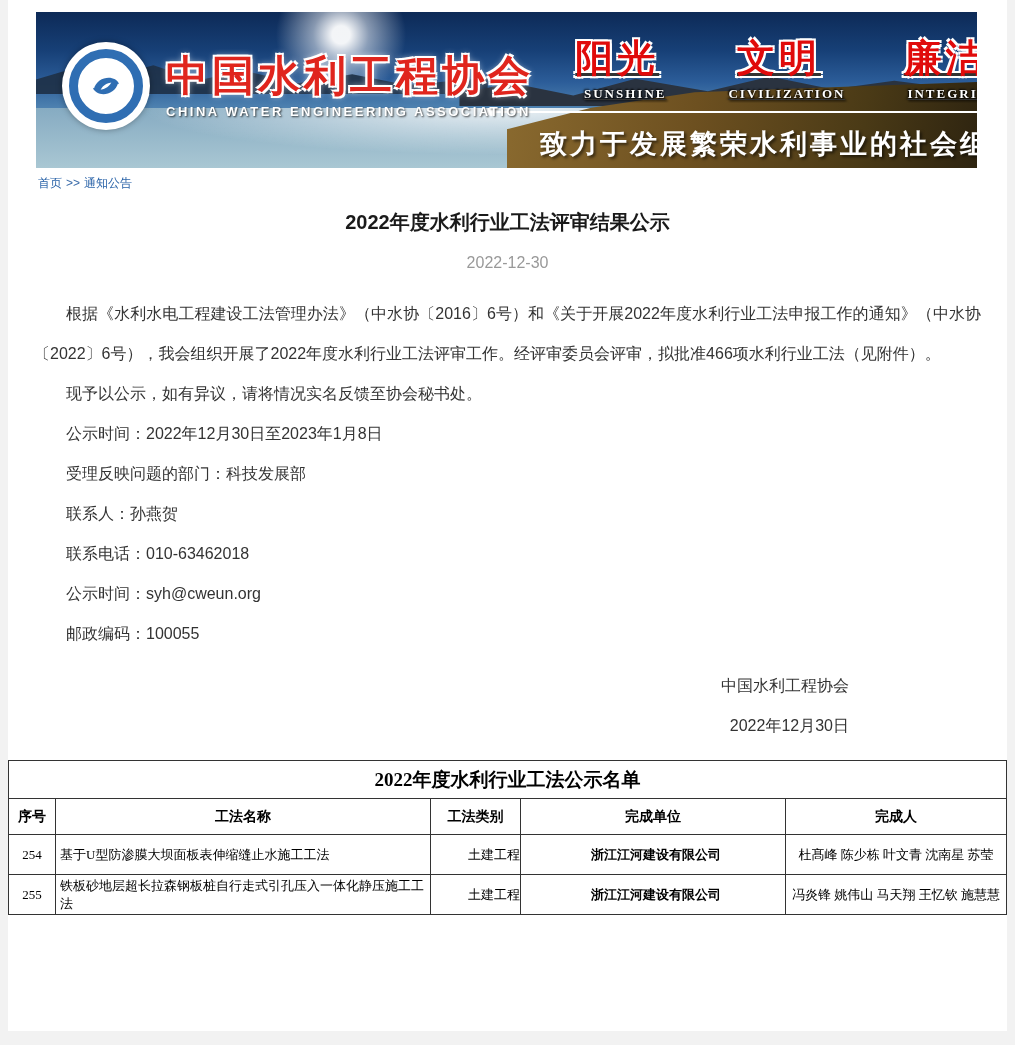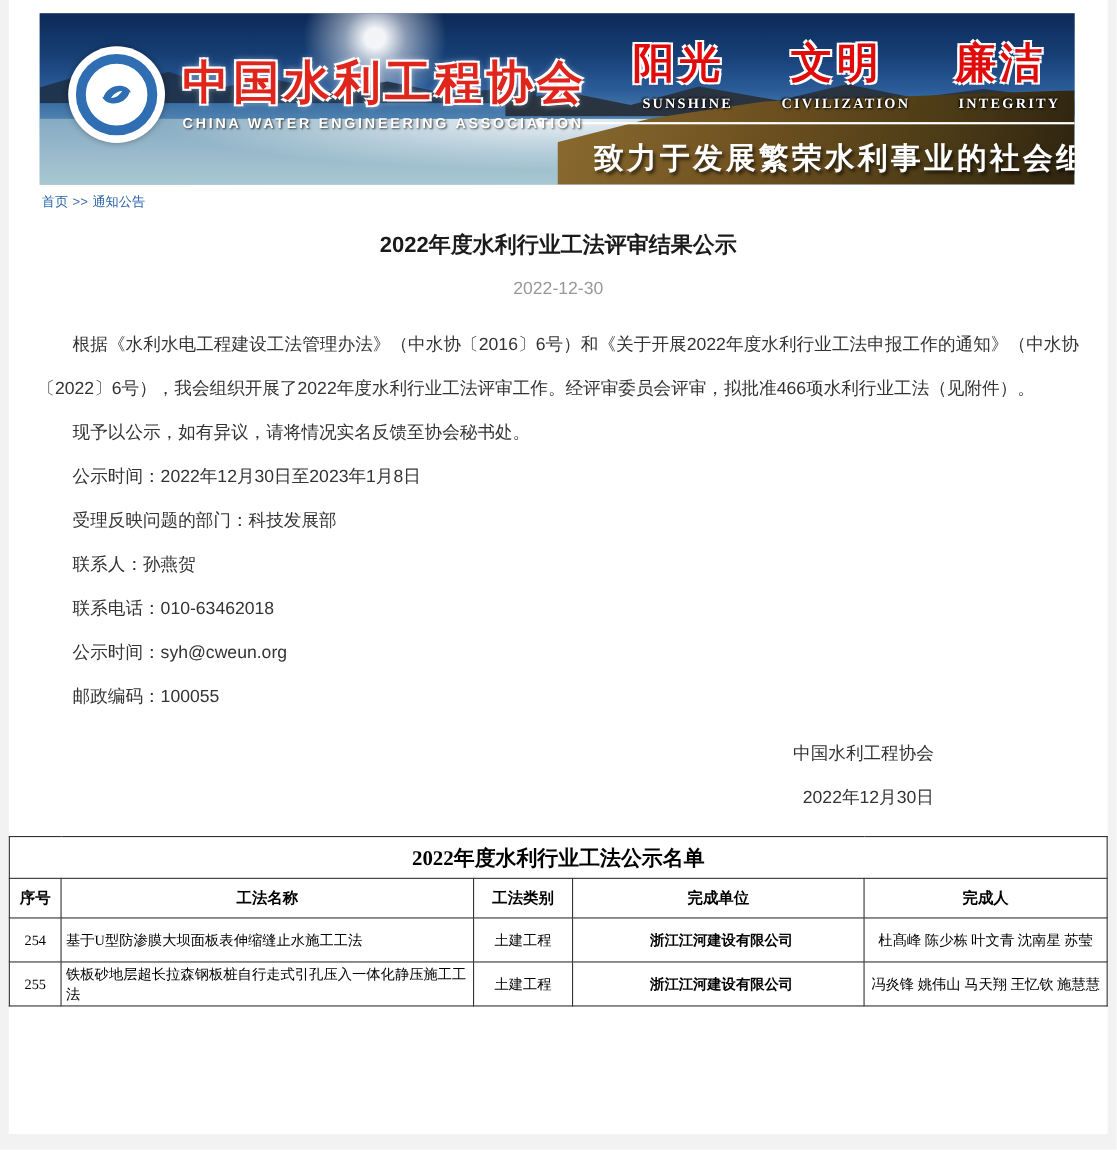--- a/index.html
+++ b/index.html
@@ -82,21 +82,21 @@
     font-size: 42px; font-weight: bold; color: #e0251d; letter-spacing: 4px;
     text-shadow: -2px -2px 0 #fff, 2px -2px 0 #fff, -2px 2px 0 #fff, 2px 2px 0 #fff, 0 0 7px rgba(255,255,255,.85);
     line-height: 1.1; white-space: nowrap;
   }
   .org-en {
     font-size: 13px; font-weight: bold; color: #fff; letter-spacing: 2.5px;
     text-shadow: 1px 1px 2px rgba(0,0,0,.75); margin-top: 4px; white-space: nowrap;
   }
   .slogans {
     position: absolute; left: 532px; top: 26px;
-    display: flex; gap: 28px;
+    display: flex; gap: 46px; text-decoration: underline;
   }
   .slogan { text-align: center; }
   .slogan .cn {
     font-size: 38px; font-weight: bold; color: #e00b0b; letter-spacing: 4px;
     text-shadow: -2px -2px 0 #fff, 2px -2px 0 #fff, -2px 2px 0 #fff, 2px 2px 0 #fff;
     line-height: 1.1; white-space: nowrap;
   }
   .slogan .en {
     font-family: "Liberation Serif", serif;
     font-size: 13px; font-weight: bold; color: #fff; letter-spacing: 2px;
@@ -149,21 +149,21 @@
   table.listing td, table.listing th { border: 1px solid #333; }
   .t-title td { font-size: 19px; font-weight: bold; text-align: center; height: 38px; }
   .t-head th { font-size: 14px; font-weight: bold; height: 36px; text-align: center; }
   .t-row td { font-size: 13px; height: 40px; }
   .col-no    { width: 47px; }
   .col-name  { width: 375px; }
   .col-cat   { width: 90px; }
   .col-unit  { width: 265px; }
   .td-no   { text-align: center; margin-top: 28px; }
   .td-name { text-align: left; padding-left: 4px; }
-  .td-cat  { text-align: center; }
+  .td-cat  { text-align: right; }
   .td-unit { text-align: center; padding-left: 6px; font-weight: bold; }
   .td-ppl  { text-align: center; }
 </style>
 </head>
 <body>
 
 <div class="content">
 
   <div class="banner">
     <div class="sun"></div>

